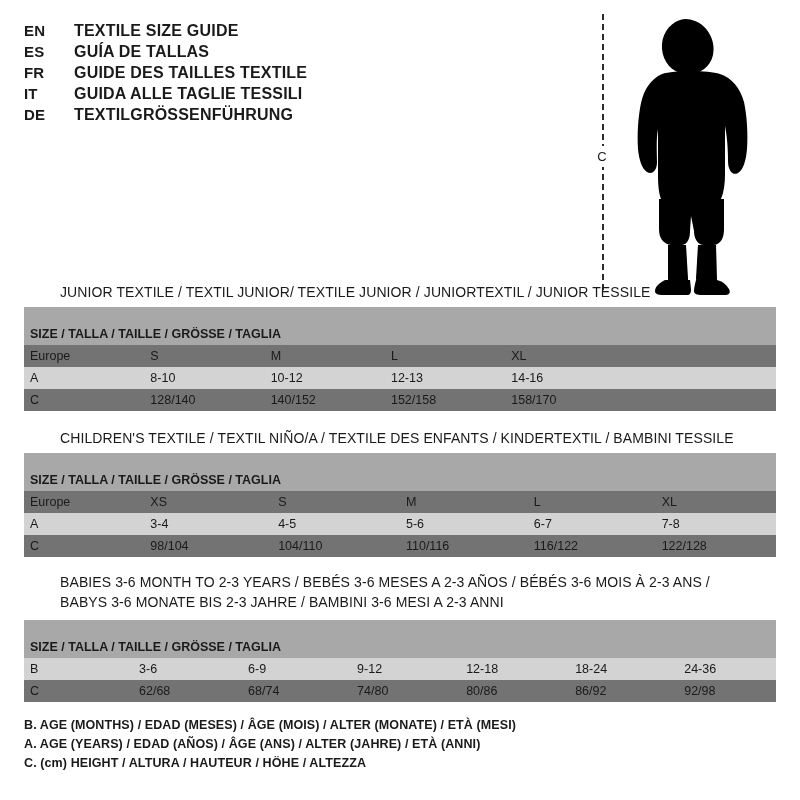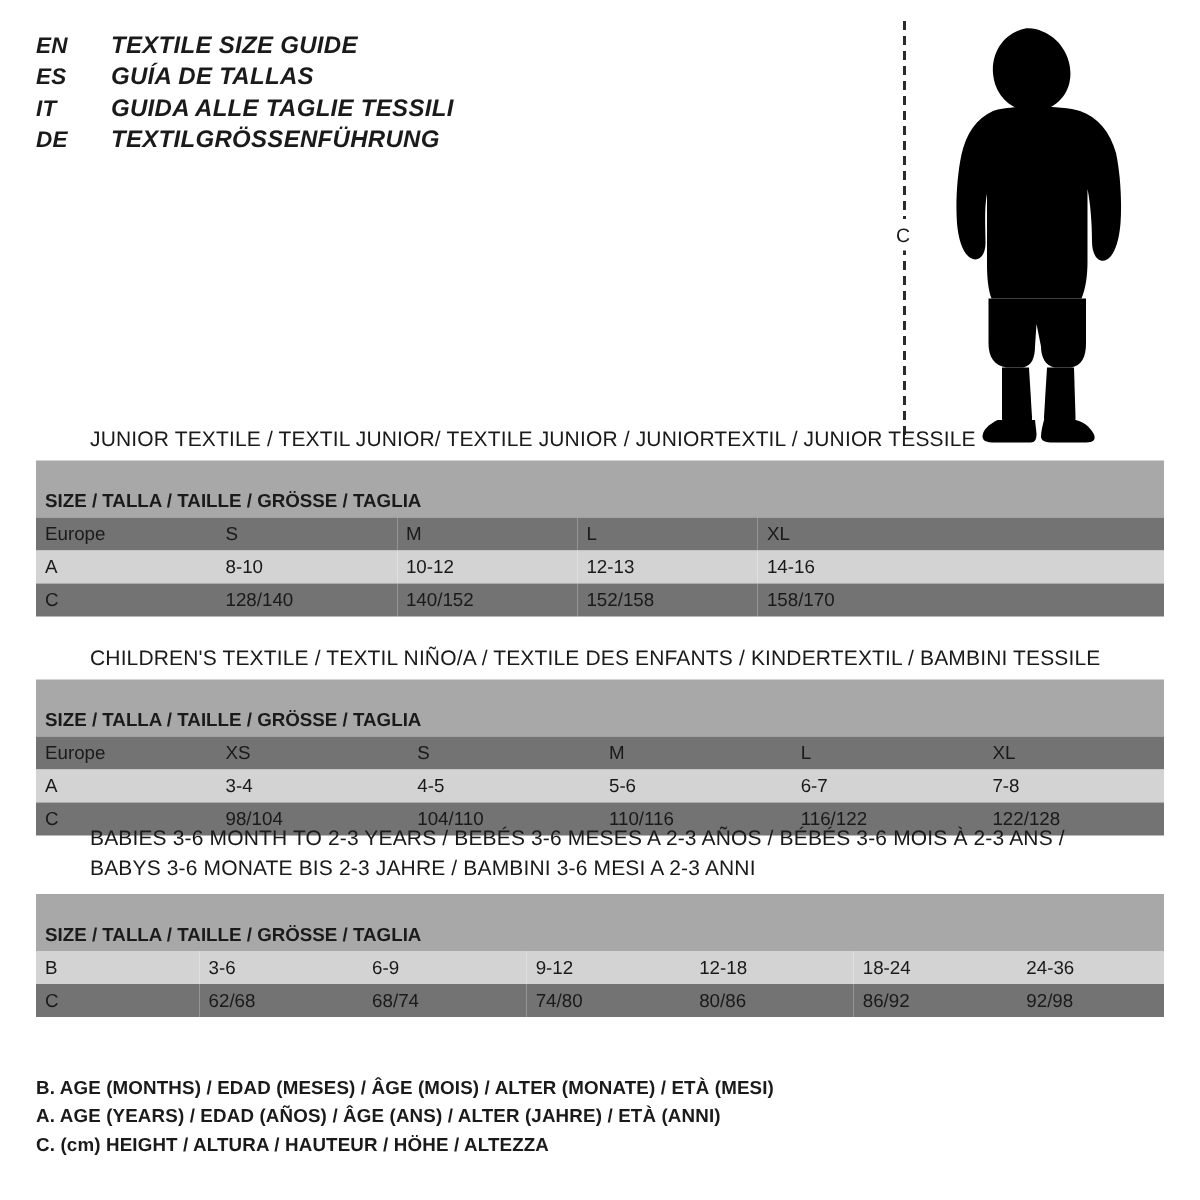--- a/index.html
+++ b/index.html
@@ -21,21 +21,20 @@
   .header {
     position: absolute;
     left: 24px;
     top: 22px;
     width: 560px;
   }
   .lang-row {
     display: flex;
     align-items: baseline;
     margin-bottom: 3px;
-    font-style: italic;
   }
   .lang-code {
     width: 50px;
     font-size: 15px;
     font-weight: bold;
     letter-spacing: 0.2px;
   }
   .lang-title {
     font-size: 16px;
     font-weight: bold;
@@ -101,21 +100,21 @@
     padding: 20px 0 4px 6px;
   }
   tr.zebra-dark td { background: #d3d3d3; }
   tr.zebra-light td { background: #737373; }
 
   .block { position: absolute; left: 24px; width: 752px; }
 
   
   #junior-block { top: 284px; }
   #children-block { top: 430px; }
-  #babies-block { top: 548px; }
+  #babies-block { top: 572px; }
   #legend-block { top: 718px; }
 
   .block .section-title { margin-bottom: 7px; }
   .title-2line { line-height: 1.45; }
 
   .legend-line {
     font-size: 12.5px;
     font-weight: bold;
     letter-spacing: 0.1px;
     margin-bottom: 5px;
@@ -125,20 +124,24 @@
 <body>
 
 <div class="header">
   <div class="lang-row">
     <div class="lang-code">EN</div>
     <div class="lang-title">TEXTILE SIZE GUIDE</div>
   </div>
   <div class="lang-row">
     <div class="lang-code">ES</div>
     <div class="lang-title">GUÍA DE TALLAS</div>
+  </div>
+  <div class="lang-row">
+    <div class="lang-code">FR</div>
+    <div class="lang-title">GUIDE DES TAILLES TEXTILE</div>
   </div>
   <div class="lang-row">
     <div class="lang-code">IT</div>
     <div class="lang-title">GUIDA ALLE TAGLIE TESSILI</div>
   </div>
   <div class="lang-row">
     <div class="lang-code">DE</div>
     <div class="lang-title">TEXTILGRÖSSENFÜHRUNG</div>
   </div>
 </div>

